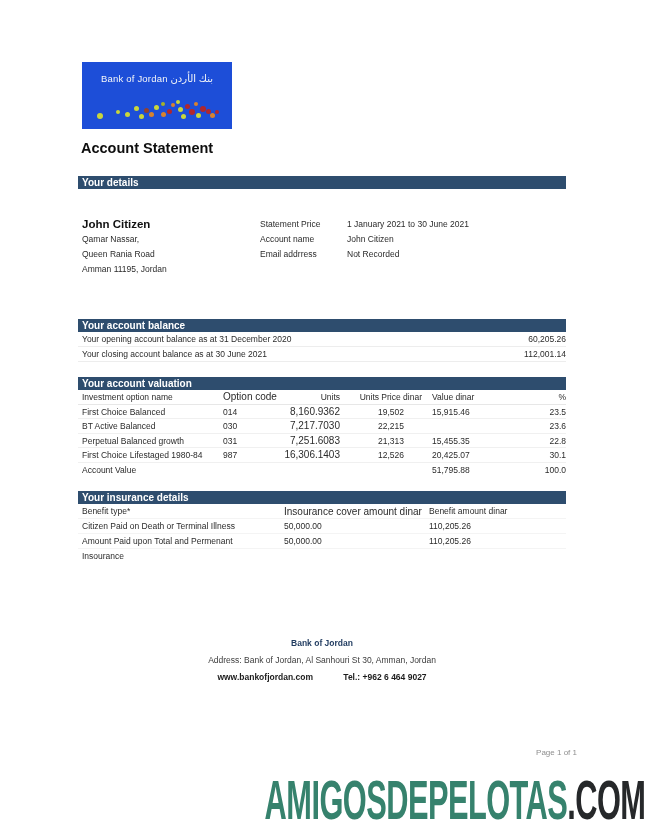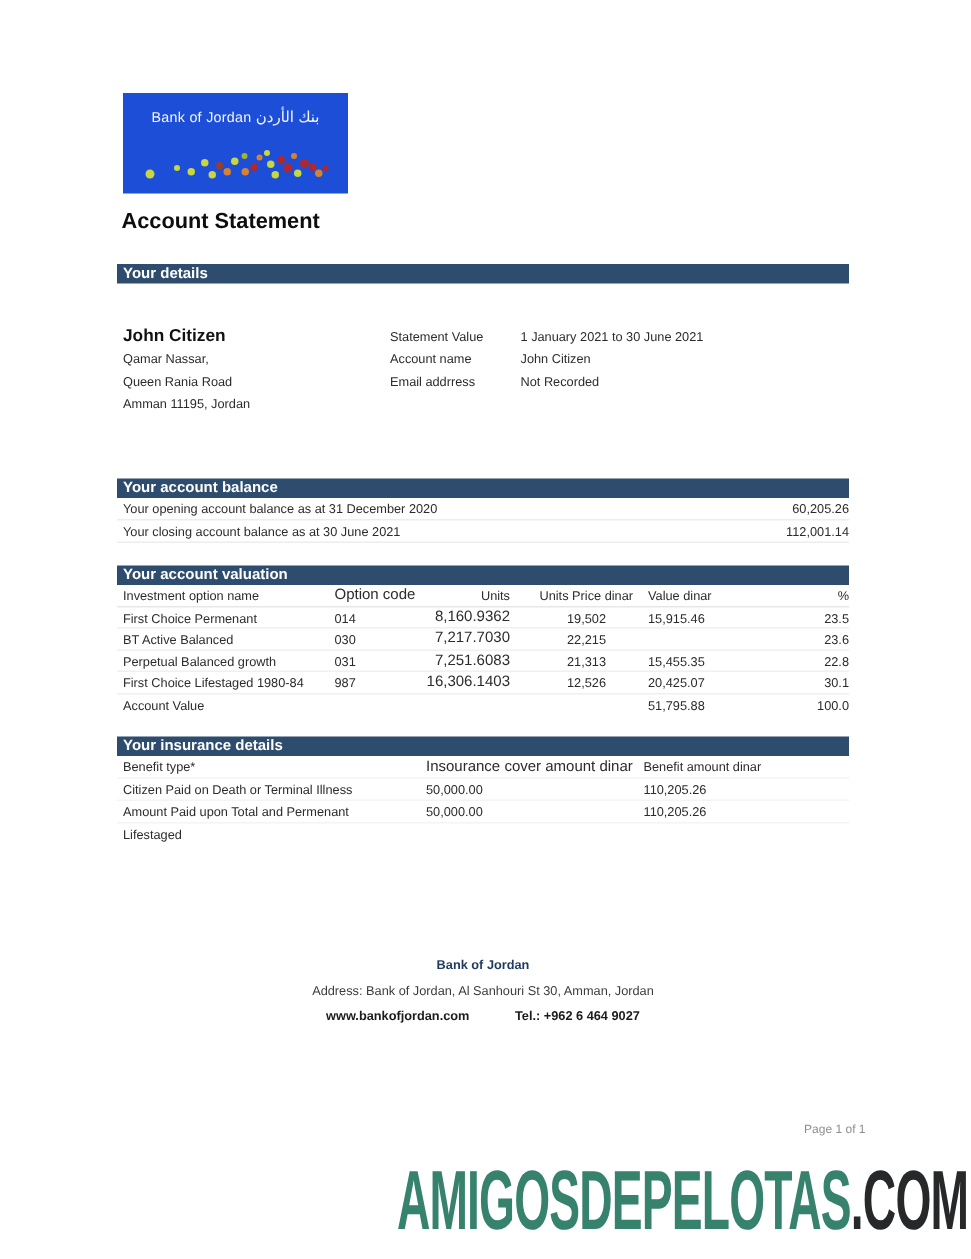--- a/index.html
+++ b/index.html
@@ -112,21 +112,21 @@
 
   <div class="cust">
     <div class="cust-name">John Citizen</div>
     <div class="cust-line">Qamar Nassar,</div>
     <div class="cust-line">Queen Rania Road</div>
     <div class="cust-line">Amman 11195, Jordan</div>
   </div>
 
   <div class="fields">
     <div class="frow">
-      <span class="flabel">Statement Value</span>
+      <span class="flabel">Statement Price</span>
       <span class="fvalue">1 January 2021 to 30 June 2021</span>
     </div>
     <div class="frow">
       <span class="flabel">Account name</span>
       <span class="fvalue">John Citizen</span>
     </div>
     <div class="frow">
       <span class="flabel">Email addrress</span>
       <span class="fvalue">Not Recorded</span>
     </div>
@@ -146,21 +146,21 @@
   <div class="vtable">
     <div class="vrow vhead">
       <span class="vc1">Investment option name</span>
       <span class="vc2">Option code</span>
       <span class="vc3">Units</span>
       <span class="vc4">Units Price dinar</span>
       <span class="vc5">Value dinar</span>
       <span class="vc6">%</span>
     </div>
     <div class="vrow">
-      <span class="vc1">First Choice Permenant</span>
+      <span class="vc1">First Choice Balanced</span>
       <span class="vc2">014</span>
       <span class="vc3">8,160.9362</span>
       <span class="vc4 pad">19,502</span>
       <span class="vc5">15,915.46</span>
       <span class="vc6">23.5</span>
     </div>
     <div class="vrow">
       <span class="vc1">BT Active Balanced</span>
       <span class="vc2">030</span>
       <span class="vc3">7,217.7030</span>
@@ -205,21 +205,21 @@
       <span class="ic1">Citizen Paid on Death or Terminal Illness</span>
       <span class="ic2">50,000.00</span>
       <span class="ic3">110,205.26</span>
     </div>
     <div class="irow">
       <span class="ic1">Amount Paid upon Total and Permenant</span>
       <span class="ic2">50,000.00</span>
       <span class="ic3">110,205.26</span>
     </div>
     <div class="irow">
-      <span class="ic1">Lifestaged</span>
+      <span class="ic1">Insourance</span>
       <span class="ic2"></span>
       <span class="ic3"></span>
     </div>
   </div>
 
   <div class="f-bank">Bank of Jordan</div>
   <div class="f-addr">Address: Bank of Jordan, Al Sanhouri St 30, Amman, Jordan</div>
   <div class="f-contact">
     <span class="f-web">www.bankofjordan.com</span>
     <span>Tel.: +962 6 464 9027</span>

